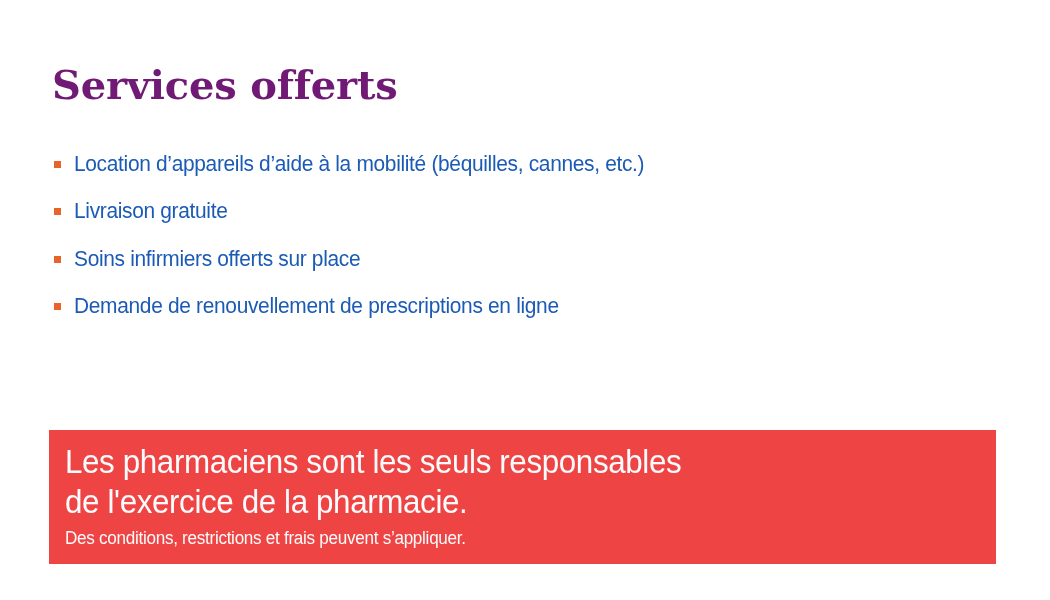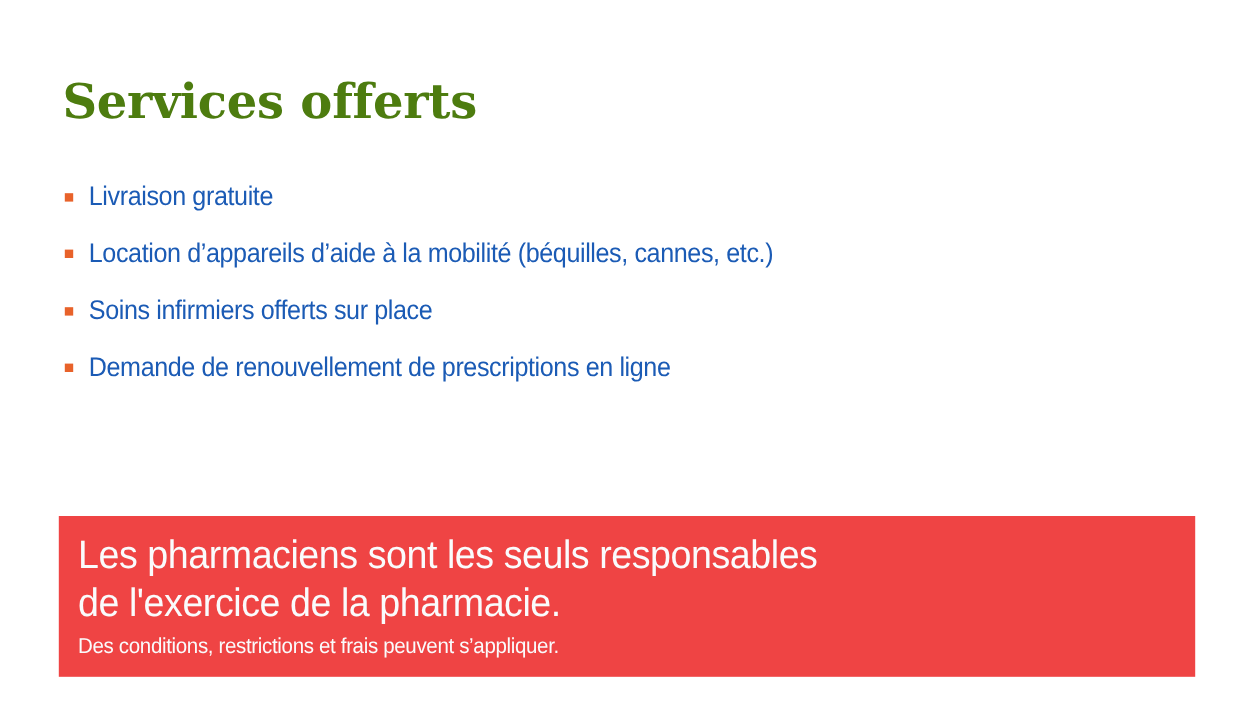--- a/index.html
+++ b/index.html
@@ -23,21 +23,21 @@
   
   .slide-title {
     position: absolute;
     left: 52px;
     top: 62px;
     font-family: "DejaVu Serif", "Liberation Serif", serif;
     font-weight: bold;
     font-size: 40px;
     line-height: 46px;
     letter-spacing: -0.2px;
-    color: #4d7c0f;
+    color: #701a75;
     white-space: nowrap;
   }
 
   
   .bullet-list {
     position: absolute;
     left: 52px;
     top: 140px;
     width: 940px;
     list-style: none;
@@ -108,25 +108,25 @@
 </head>
 <body>
 
 <div class="slide">
 
   <div class="slide-title">Services offerts</div>
 
   <ul class="bullet-list">
     <li class="bullet-item">
       <span class="bullet-marker"></span>
-      <span class="bullet-text">Livraison gratuite</span>
+      <span class="bullet-text">Location d’appareils d’aide à la mobilité (béquilles, cannes, etc.)</span>
     </li>
     <li class="bullet-item">
       <span class="bullet-marker"></span>
-      <span class="bullet-text">Location d’appareils d’aide à la mobilité (béquilles, cannes, etc.)</span>
+      <span class="bullet-text">Livraison gratuite</span>
     </li>
     <li class="bullet-item">
       <span class="bullet-marker"></span>
       <span class="bullet-text">Soins infirmiers offerts sur place</span>
     </li>
     <li class="bullet-item">
       <span class="bullet-marker"></span>
       <span class="bullet-text">Demande de renouvellement de prescriptions en ligne</span>
     </li>
   </ul>

